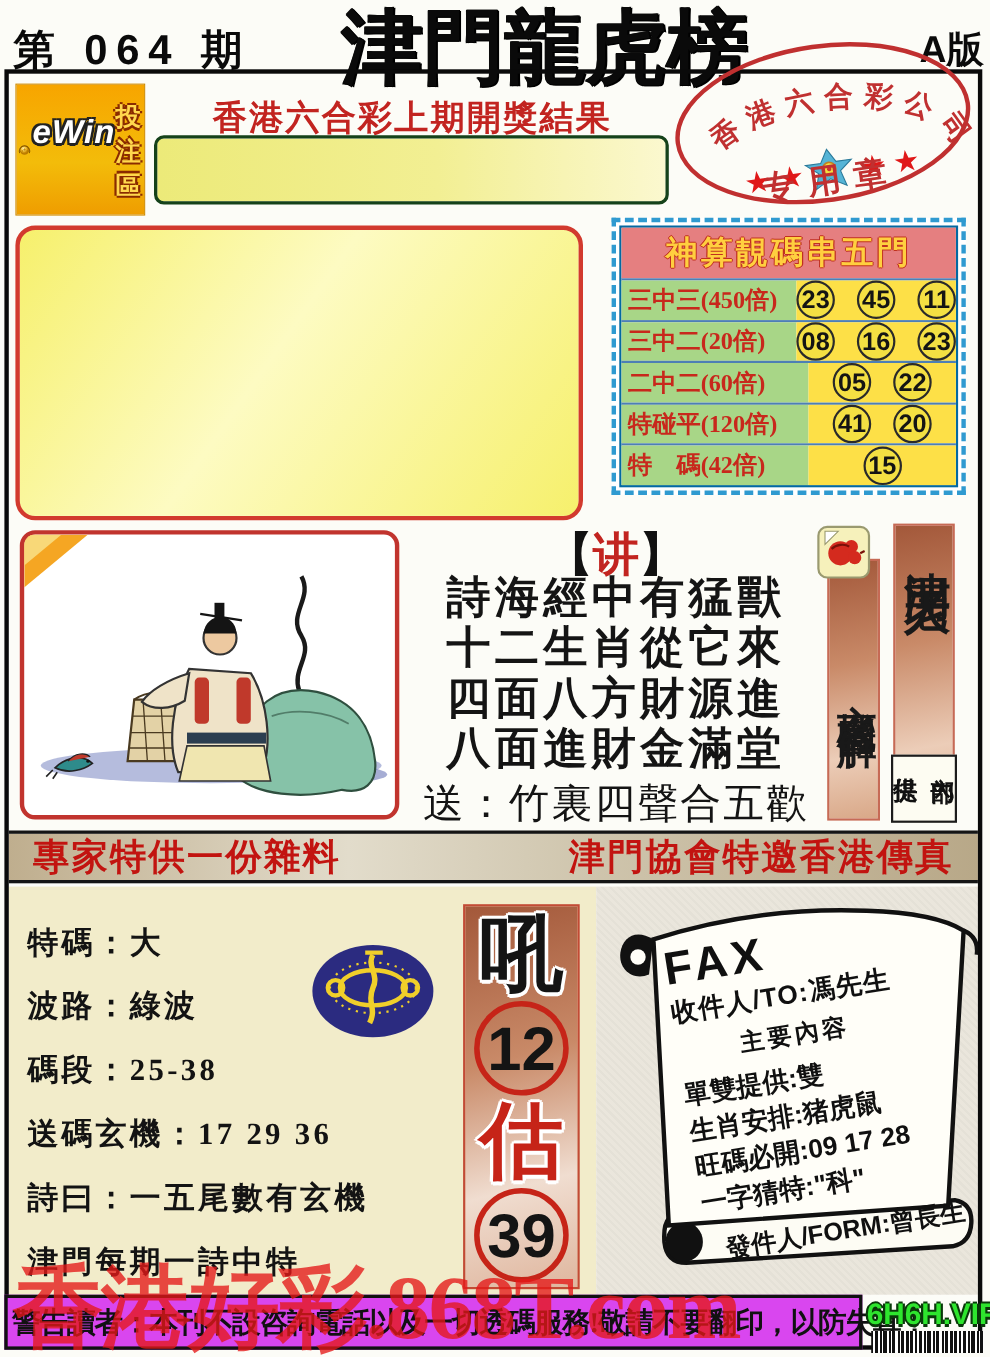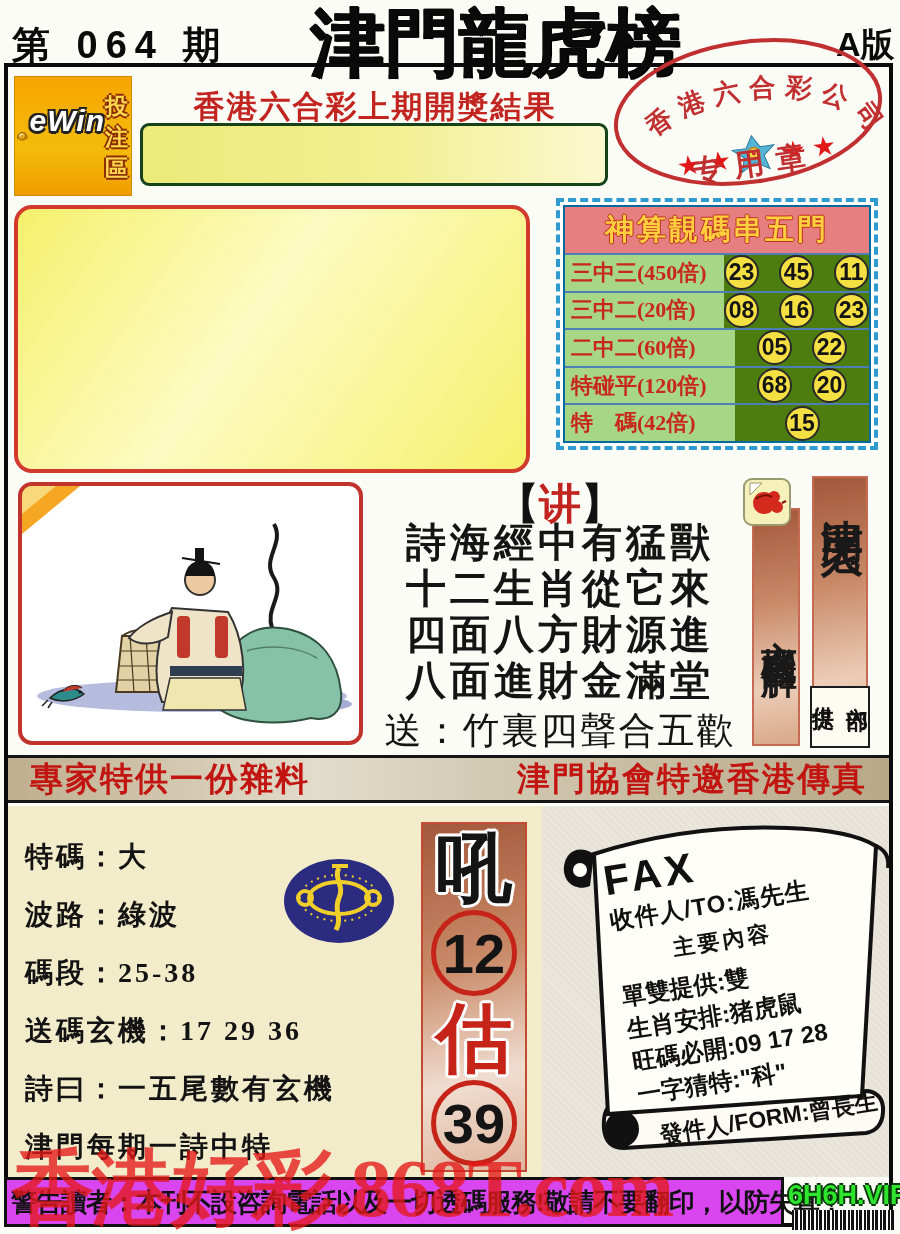--- a/index.html
+++ b/index.html
@@ -44,21 +44,21 @@
   
   .mtable{left:556px;top:198px;width:322px;height:252px;border:4px dashed #2f9ad0;background:#fff;padding:3px;z-index:2}
   .mtable-in{width:100%;height:100%;border:2px solid #0369a1;display:flex;flex-direction:column}
   .mt-head{height:46px;background:#e57f80;display:flex;align-items:center;justify-content:center;
     font-size:29px;font-weight:900;letter-spacing:3px;color:#ffcf3f;
     text-shadow:-1px 0 0 #c03020,1px 0 0 #c03020,0 -1px 0 #c03020,0 1px 0 #c03020;
     font-family:"Liberation Serif","DejaVu Serif",serif}
   .mt-row{flex:1;display:flex;border-top:2px solid #4d7fb5}
   .mt-label{width:56%;background:#a8d687;display:flex;align-items:center;padding-left:6px;
     font-size:22px;font-weight:900;color:#c8281c;font-family:"Liberation Serif","DejaVu Serif",serif;white-space:nowrap}
-  .mt-balls{flex:1;background:#4d7c0f;display:flex;align-items:center;justify-content:center;gap:20px}
+  .mt-balls{flex:1;background:#fde047;display:flex;align-items:center;justify-content:center;gap:20px}
   .tball{width:35px;height:35px;border-radius:50%;background:#f4e043;border:2px solid #2a2a2a;color:#141414;
     display:flex;align-items:center;justify-content:center;font-size:23px;font-weight:900}
   
   .picture{left:18px;top:482px;width:345px;height:263px;border:4px solid #c1342e;border-radius:14px;background:#fff;overflow:hidden;z-index:2}
   
   .poem-head{left:380px;top:476px;width:360px;text-align:center;font-size:42px;font-weight:900;color:#111}
   .poem-head .r{color:#c22420}
   .poem-lines{left:380px;top:520px;width:360px;text-align:center;font-size:40px;font-weight:700;color:#141414;line-height:46px;
     font-family:"Liberation Serif","DejaVu Serif",serif;letter-spacing:4px}
   .poem-send{left:340px;top:706px;width:440px;text-align:center;font-size:37px;font-weight:400;color:#141414;
@@ -224,21 +224,21 @@
       <div class="mt-row">
         <div class="mt-label">二中二(60倍)</div>
         <div class="mt-balls">
           <span class="tball">05</span>
           <span class="tball">22</span>
         </div>
       </div>
       <div class="mt-row">
         <div class="mt-label">特碰平(120倍)</div>
         <div class="mt-balls">
-          <span class="tball">68</span>
+          <span class="tball">41</span>
           <span class="tball">20</span>
         </div>
       </div>
       <div class="mt-row">
         <div class="mt-label">特　碼(42倍)</div>
         <div class="mt-balls">
           <span class="tball">15</span>
         </div>
       </div>
     </div>

